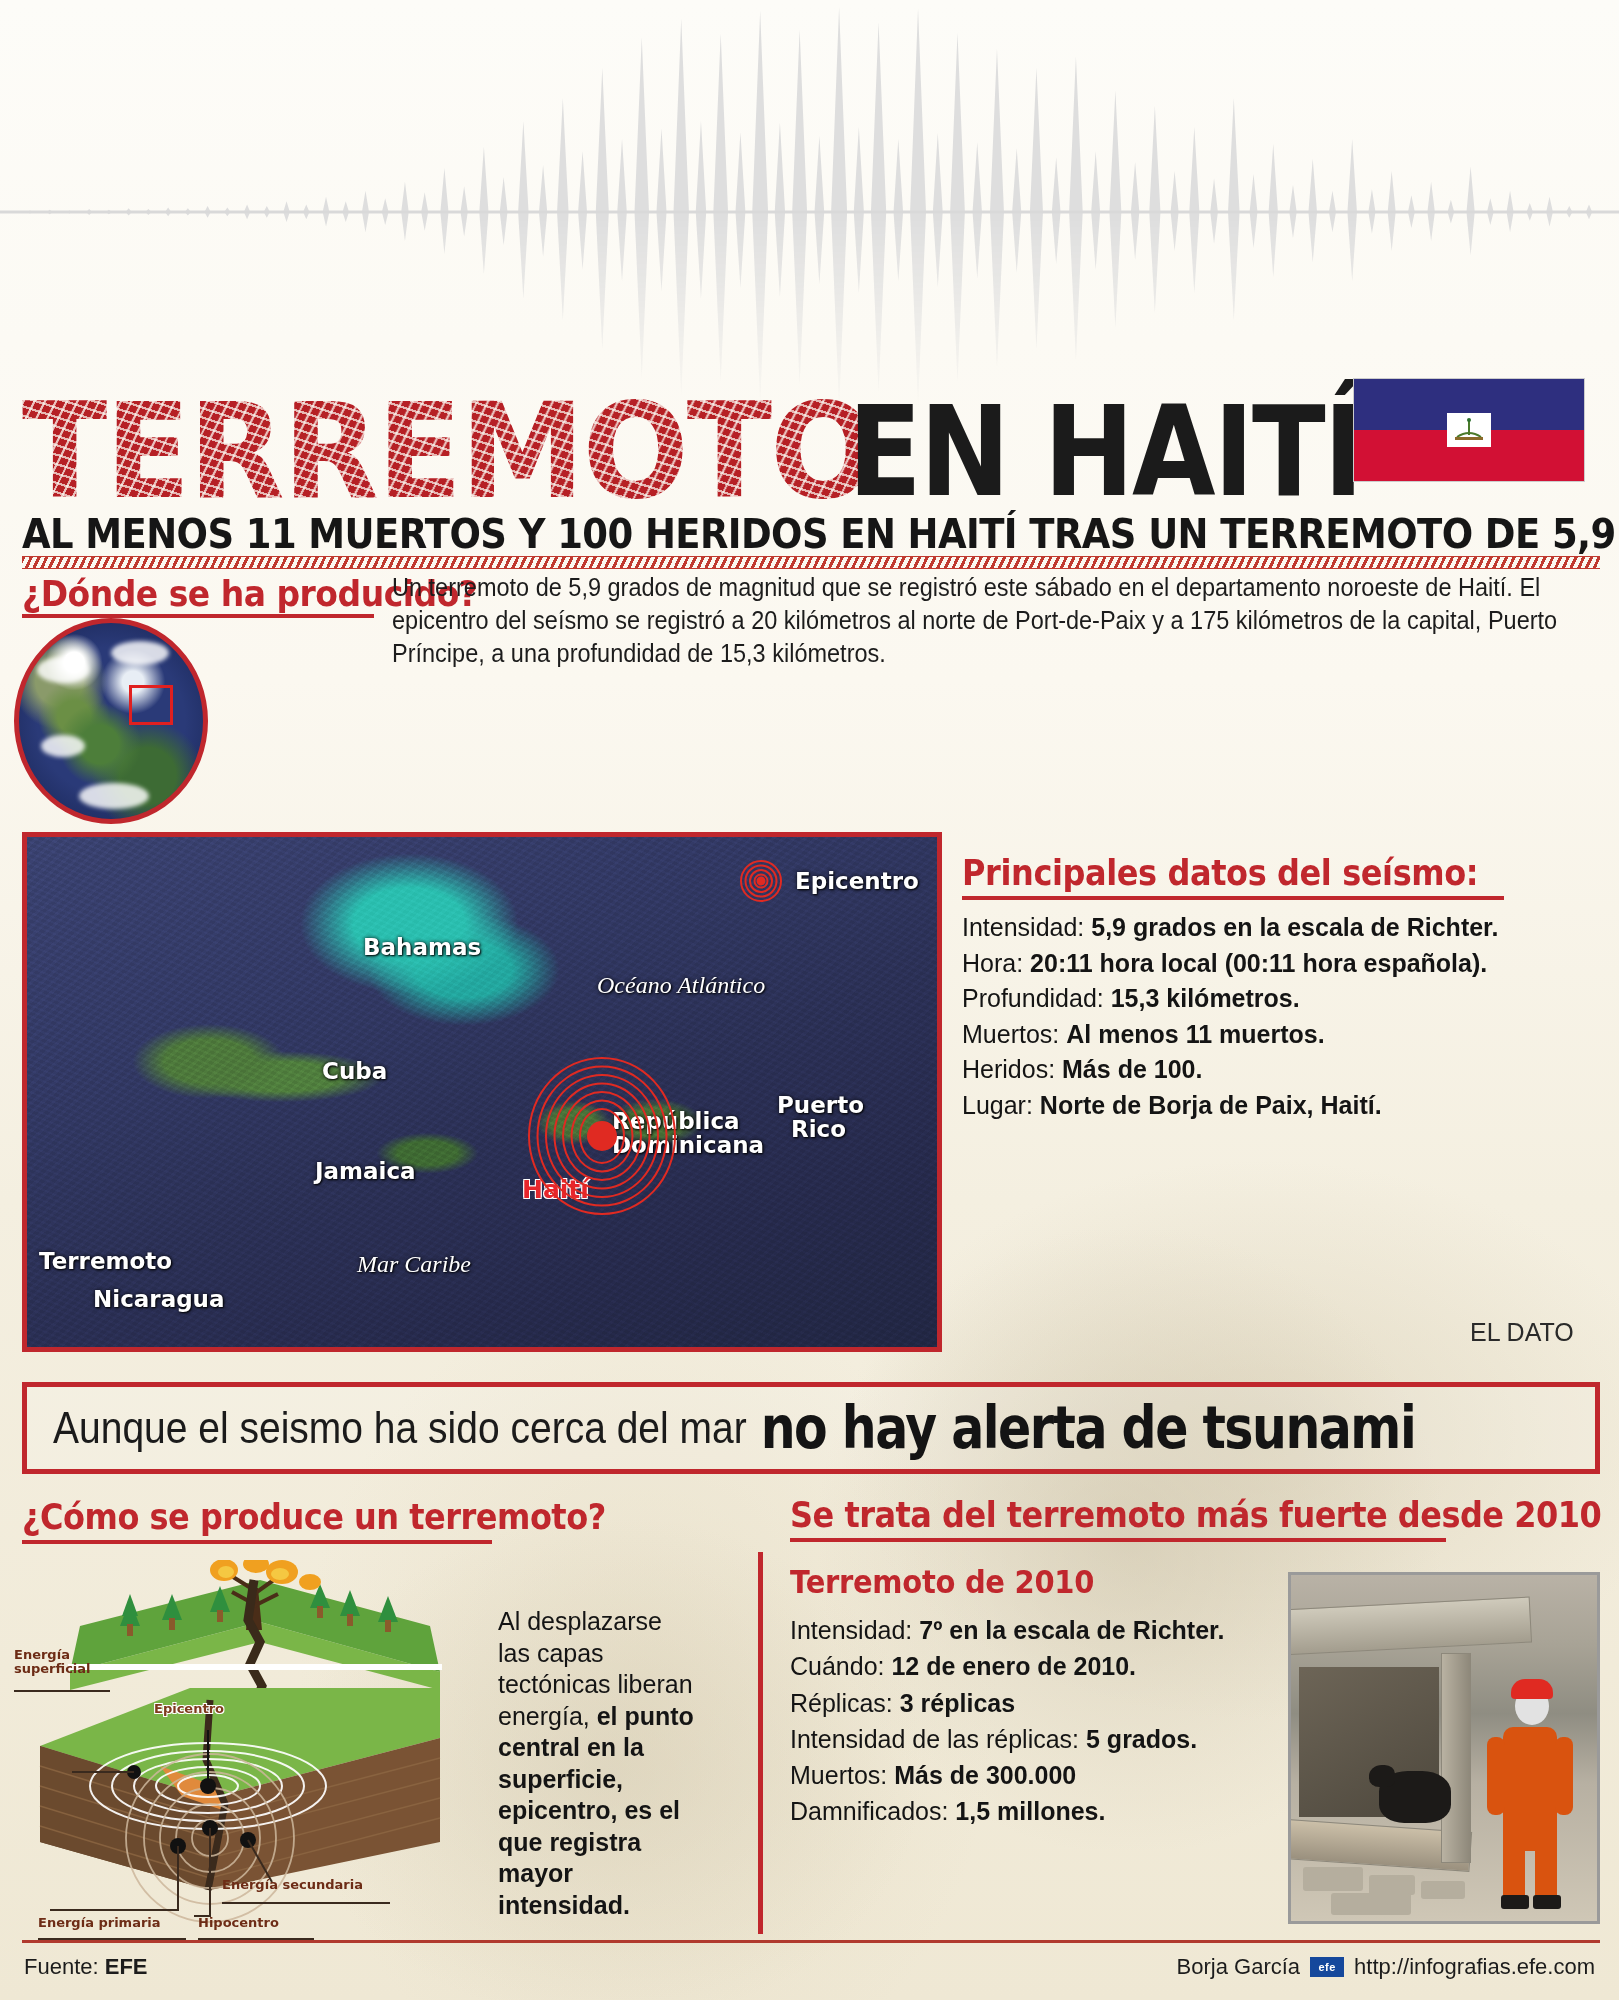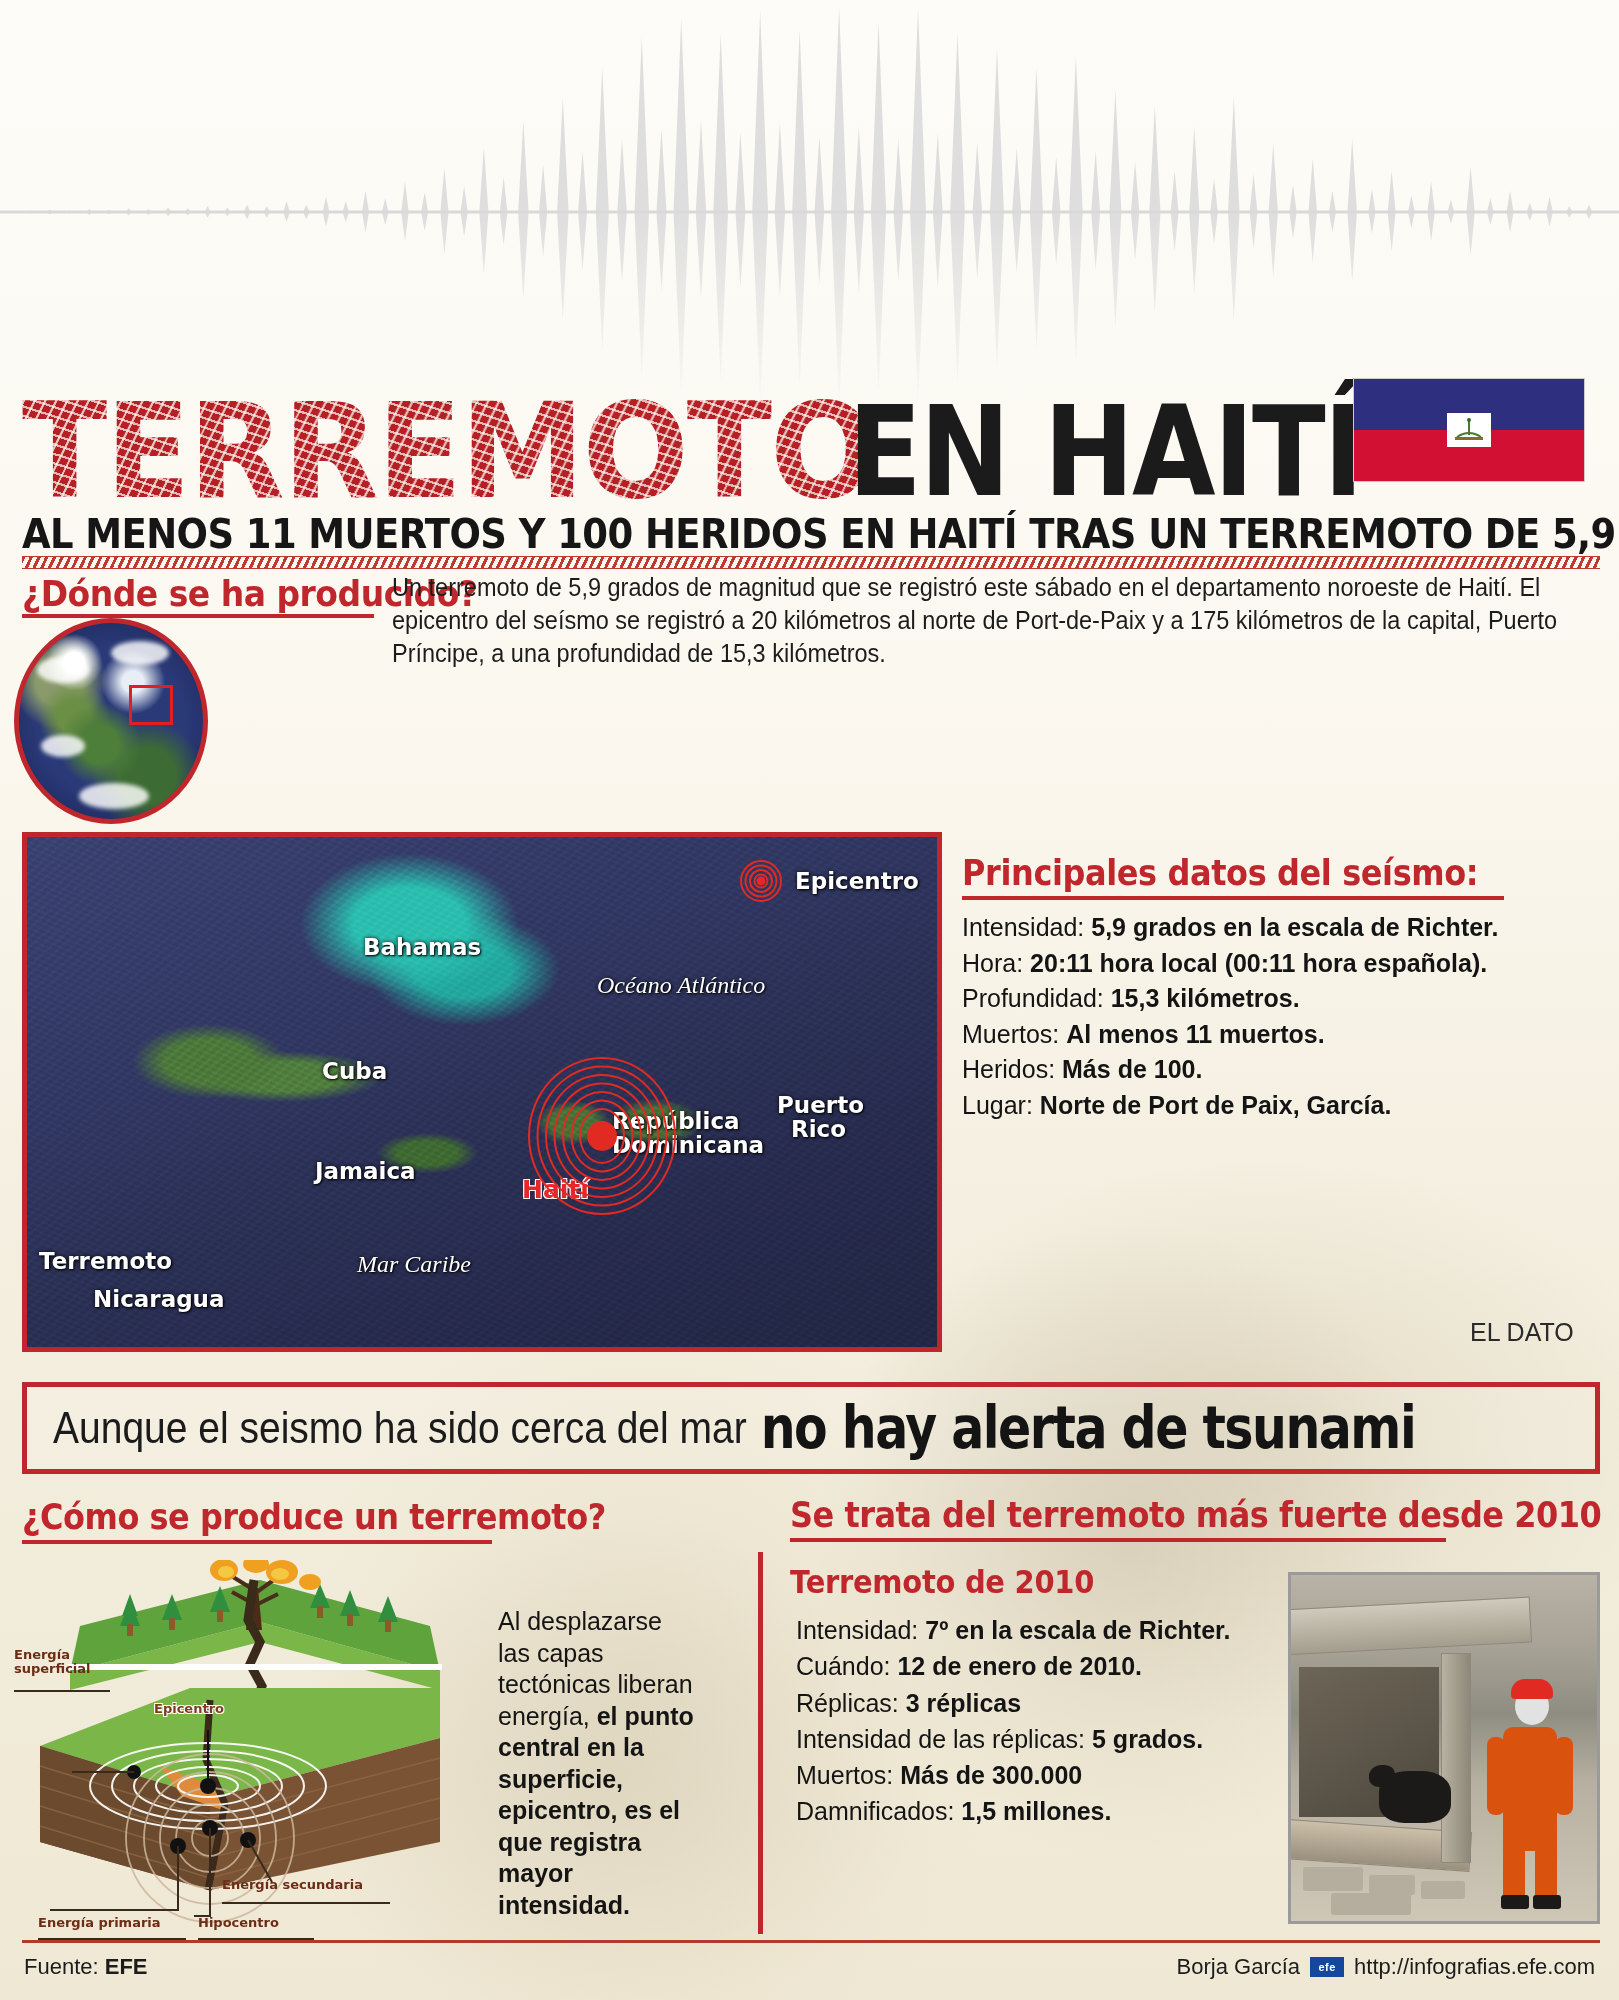--- a/index.html
+++ b/index.html
@@ -264,21 +264,21 @@
   .vdiv { position:absolute; background:#c0272d; width:5px; }
 
   .panel2010 {
     position: absolute; left: 790px; top: 1564px; width: 480px;
   }
   .panel2010 .h2 {
     font-family: "DejaVu Sans", sans-serif; font-weight: 700;
     font-size: 29px; color: #c0272d; letter-spacing: -0.3px;
     transform: scaleY(1.08); transform-origin: left top;
   }
-  .panel2010 ul { list-style:none; margin-top: 14px; margin-left: 6px; }
+  .panel2010 ul { list-style:none; margin-top: 14px; }
   .panel2010 li {
     font-family: "Liberation Sans", sans-serif;
     font-size: 25px; line-height: 1.45; color: #141414;
   }
   .panel2010 li b { font-weight: 700; }
 
   .photo {
     position: absolute; left: 1288px; top: 1572px; width: 312px; height: 352px;
     border: 3px solid #9a9a9a;
     overflow: hidden;
@@ -430,21 +430,21 @@
 
   <div class="datapanel">
     <div class="h">Principales datos del seísmo:</div>
     <div class="sec-underline" style="position:relative;left:0;top:6px;width:542px;"></div>
     <ul id="quake-rows">
         <li><span>Intensidad: </span><b>5,9 grados en la escala de Richter.</b></li>
         <li><span>Hora: </span><b>20:11 hora local (00:11 hora española).</b></li>
         <li><span>Profundidad: </span><b>15,3 kilómetros.</b></li>
         <li><span>Muertos: </span><b>Al menos 11 muertos.</b></li>
         <li><span>Heridos: </span><b>Más de 100.</b></li>
-        <li><span>Lugar: </span><b>Norte de Port de Paix, García.</b></li>
+        <li><span>Lugar: </span><b>Norte de Borja de Paix, Haití.</b></li>
       </ul>
   </div>
   <div class="eldato">EL DATO</div>
 
   <div class="tsunami">
     <span class="lead">Aunque el seismo ha sido cerca del mar</span>
     <span class="strong">no hay alerta de tsunami</span>
   </div>
 
   <div class="sec-head h-como">¿Cómo se produce un terremoto?</div>

